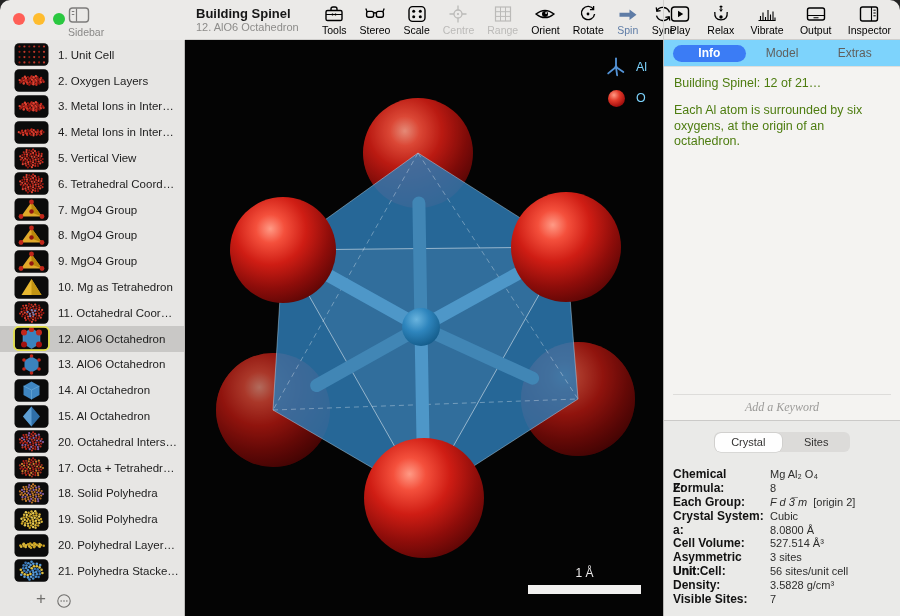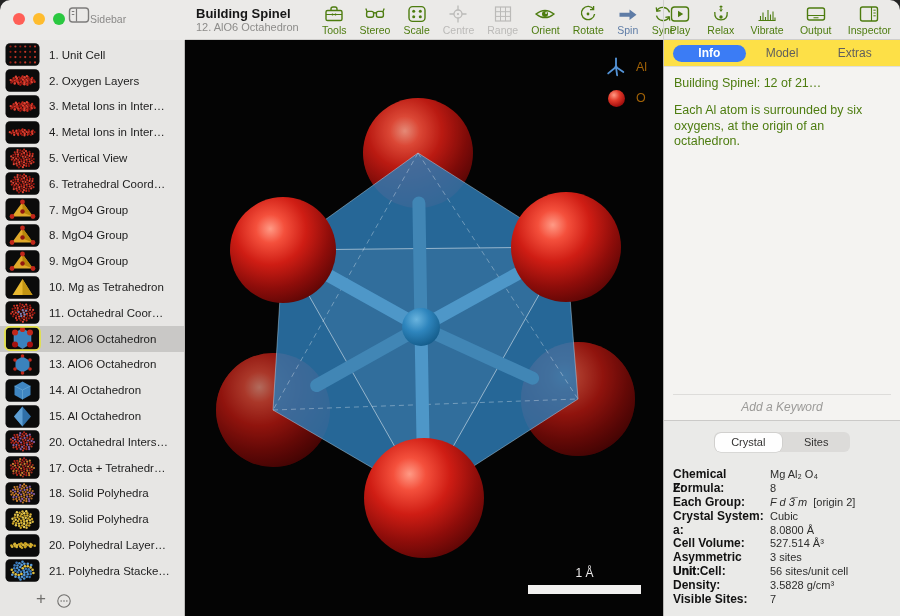--- a/index.html
+++ b/index.html
@@ -4,68 +4,68 @@
 <style>
   html,body{margin:0;padding:0;background:#242424;}
   .window{position:relative;width:900px;height:616px;overflow:hidden;border-radius:10px 10px 0 0;
           font-family:"Liberation Sans",sans-serif;background:#040404;
           -webkit-font-smoothing:antialiased;}
   
   .titlebar{position:absolute;top:0;left:0;width:900px;height:40px;background:#ebeae8;}
   .titlebar-border{position:absolute;left:185px;right:0;top:39px;height:1px;background:#cfcecc;}
   .traffic{position:absolute;top:13px;left:13px;display:flex;gap:8px;}
   .light{width:12px;height:12px;border-radius:50%;}
-  .sidebar-toggle{position:absolute;left:68px;top:5px;width:50px;display:flex;flex-direction:row;align-items:flex-end;color:#7d7c7b;}
+  .sidebar-toggle{position:absolute;left:68px;top:5px;width:50px;display:flex;flex-direction:column;align-items:flex-start;color:#7d7c7b;}
   .sidebar-toggle .tb-label{font-size:10.5px;margin-top:1px;color:#8a8988;}
   .title-block{position:absolute;left:196px;top:6px;}
   .title{font-size:13px;font-weight:bold;color:#161616;line-height:15px;}
   .subtitle{font-size:11px;color:#8d8c8a;line-height:13px;}
   .tb-main{position:absolute;left:322px;top:4px;display:flex;gap:13px;}
   .tb-right{position:absolute;left:669px;top:4px;width:222px;display:flex;justify-content:space-between;}
-  .tb-item{display:flex;flex-direction:column;align-items:center;color:#4d7c0f;cursor:default;}
+  .tb-item{display:flex;flex-direction:column;align-items:center;color:#000000;cursor:default;}
   .tb-item.disabled{color:#bbbab8;}
   .tb-icon svg{width:22px;height:20px;display:block;}
   .tb-label{font-size:10.5px;line-height:12px;}
   .toolbar-sep{position:absolute;left:663px;top:0;width:1px;height:40px;background:#d2d1cf;}
   
   .sidebar{position:absolute;left:0;top:40px;width:184px;bottom:0;background:#e7e6e4;border-right:1px solid #bdbcba;}
   .sb-list{position:absolute;top:2px;left:0;right:0;}
-  .sb-row{height:25.8px;display:flex;align-items:center;padding-left:4px;}
+  .sb-row{height:25.8px;display:flex;align-items:center;padding-left:13px;}
   .sb-row.active{background:#c9c8c6;}
   .sb-thumb{width:37px;height:25px;flex:none;}
   .sb-thumb svg{display:block;}
   .sb-label{font-size:11.5px;color:#1d1d1d;margin-left:8px;white-space:nowrap;}
   .sb-footer{position:absolute;bottom:0;left:0;right:0;height:30px;display:flex;align-items:center;color:#6f6e6c;}
   .sb-add{position:absolute;left:36px;font-size:17px;font-weight:normal;line-height:30px;top:-2px;}
   .sb-more{position:absolute;left:56px;top:7px;}
   .sb-more svg{width:16px;height:16px;display:block;}
   
   .viewport{position:absolute;left:185px;top:40px;width:478px;height:576px;background:#040404;}
   .scene{position:absolute;inset:0;}
   .legend{position:absolute;top:15px;right:11px;}
   .legend-row{display:flex;align-items:center;justify-content:flex-start;gap:8px;margin-bottom:7px;}
   .legend-sym{width:24px;height:24px;display:flex;align-items:center;justify-content:center;}
-  .legend-label{color:#a16207;font-size:12.5px;min-width:16px;}
+  .legend-label{color:#7dd3fc;font-size:12.5px;min-width:16px;}
   .o-ball{width:17px;height:17px;border-radius:50%;
           background:radial-gradient(circle at 35% 30%, #ff9a85 0%, #e23a2a 35%, #a81210 70%, #620706 100%);}
   .scalebar{position:absolute;left:343px;bottom:22px;width:113px;}
   .scalebar-label{color:#eceaea;font-size:12px;text-align:center;margin-bottom:5px;}
   .scalebar-bar{height:9px;background:#f2f1f0;}
   
   .inspector{position:absolute;left:663px;top:40px;width:237px;bottom:0;background:#f4f3f1;border-left:1px solid #b9b8b6;box-sizing:border-box;}
-  .insp-tabs{height:26px;display:flex;align-items:center;padding:0 9px;background:#fde047;border-bottom:1px solid #dededc;}
+  .insp-tabs{height:26px;display:flex;align-items:center;padding:0 9px;background:#7dd3fc;border-bottom:1px solid #dededc;}
   .insp-tab{flex:1;text-align:center;font-size:12px;color:#605f5d;height:17px;line-height:17px;border-radius:9px;}
   .insp-tab.active{color:#fff;font-weight:bold;}
   .info-body{padding:9px 10px;font-size:12.5px;color:#4d7c0f;}
   .info-title{margin-bottom:13px;}
   .info-desc{line-height:15.5px;width:210px;}
   .keyword-zone{position:absolute;top:354px;left:0;right:0;height:26px;display:flex;align-items:center;justify-content:center;}
   .keyword-line{position:absolute;top:0;left:9px;right:9px;height:1px;background:#dddcda;}
   .keyword-input{border:none;background:transparent;outline:none;text-align:center;font-style:italic;
-                 font-size:12px;color:#3a3a3a;width:180px;font-family:Liberation Sans, sans-serif;}
+                 font-size:12px;color:#3a3a3a;width:180px;font-family:Liberation Serif, serif;}
   .keyword-input::placeholder{color:#9b9a98;opacity:1;}
   .crystal-section{position:absolute;top:380px;left:0;right:0;bottom:0;background:#eaeae8;border-top:1px solid #cbcac8;}
   .seg{margin:11px auto 0;width:136px;height:20px;background:#dcdbd9;border-radius:6px;display:flex;box-sizing:border-box;}
   .seg-item{flex:1;text-align:center;font-size:11px;line-height:20px;color:#333231;border-radius:6px;}
   .seg-item.active{background:#fefefe;box-shadow:0 0 0 0.5px #c6c5c3;line-height:19px;margin:0.5px;}
   .props{margin:15px 0 0 9px;}
   .prop-row{display:flex;height:13.9px;align-items:baseline;}
   .prop-label{width:97px;font-size:12px;font-weight:bold;color:#121212;flex:none;}
   .prop-value{font-size:11px;color:#2d2d2c;white-space:pre;}
   .prop-value.italic{font-style:italic;}

